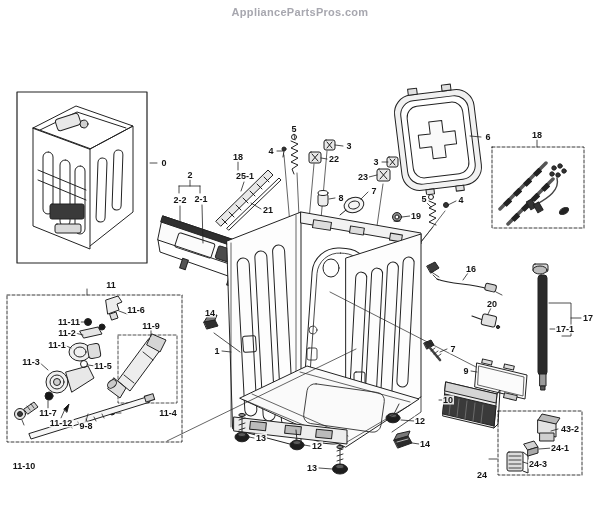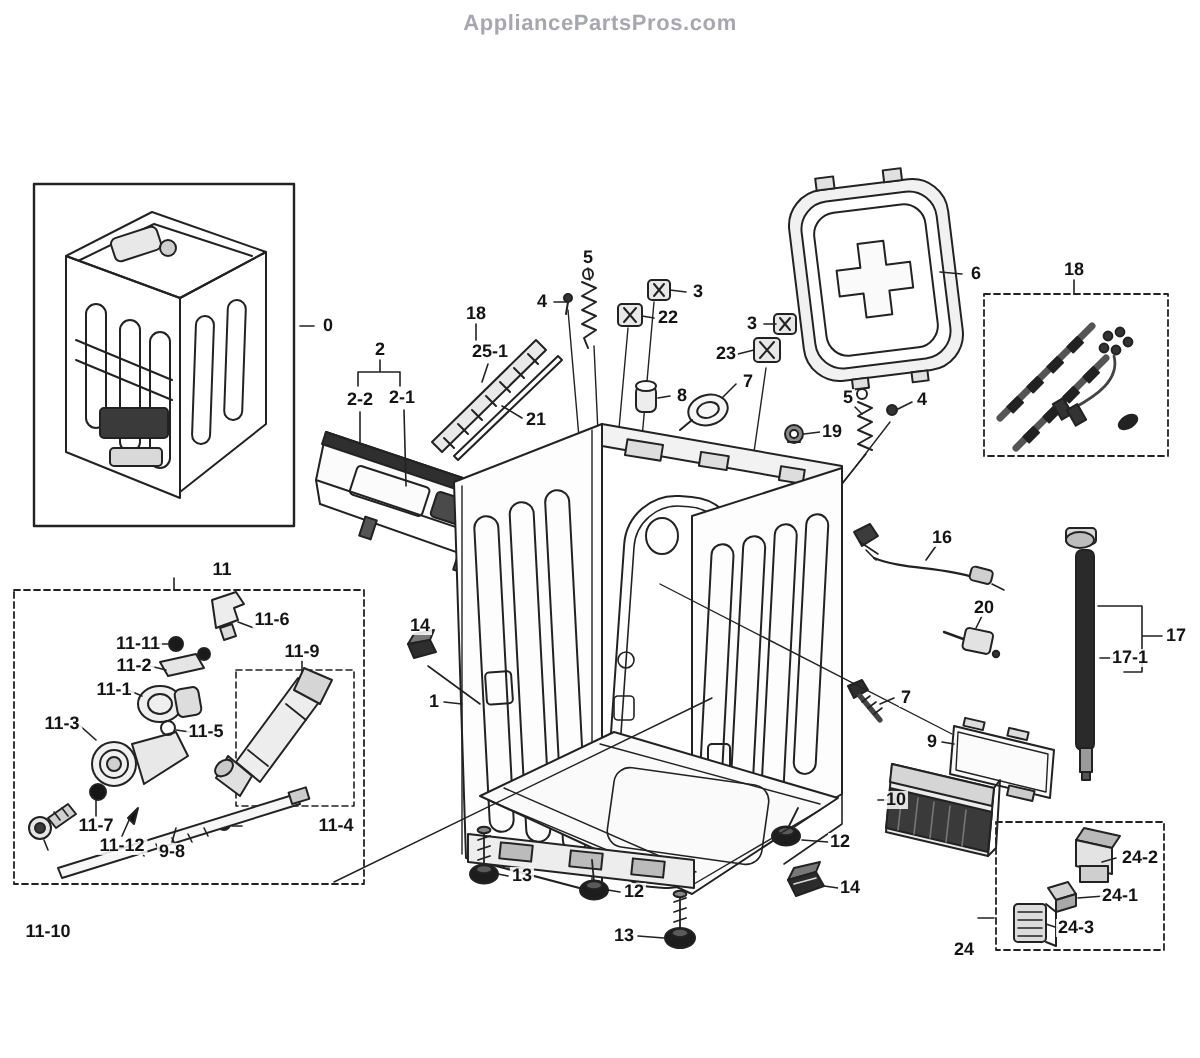--- a/index.html
+++ b/index.html
@@ -386,21 +386,21 @@
       <div class="callout" style="left: 471px; top: 269px;">16</div>
       <div class="callout" style="left: 492px; top: 304px;">20</div>
       <div class="callout" style="left: 588px; top: 318px;">17</div>
       <div class="callout" style="left: 565px; top: 329px;">17-1</div>
       <div class="callout" style="left: 453px; top: 349px;">7</div>
       <div class="callout" style="left: 466px; top: 371px;">9</div>
       <div class="callout" style="left: 448px; top: 400px;">10</div>
       <div class="callout" style="left: 420px; top: 421px;">12</div>
       <div class="callout" style="left: 425px; top: 444px;">14</div>
       <div class="callout" style="left: 482px; top: 459px; margin-top: 16px;">24</div>
-      <div class="callout" style="left: 570px; top: 429px;">24-2</div>
+      <div class="callout" style="left: 570px; top: 429px;">43-2</div>
       <div class="callout" style="left: 560px; top: 448px;">24-1</div>
       <div class="callout" style="left: 538px; top: 464px;">24-3</div>
       <div class="callout" style="left: 217px; top: 351px;">1</div>
       <div class="callout" style="left: 210px; top: 313px;">14</div>
       <div class="callout" style="left: 261px; top: 438px;">13</div>
       <div class="callout" style="left: 317px; top: 446px;">12</div>
       <div class="callout" style="left: 312px; top: 468px;">13</div>
       <div class="callout" style="left: 87px; top: 285px; margin-left: 24px;">11</div>
       <div class="callout" style="left: 136px; top: 310px;">11-6</div>
       <div class="callout" style="left: 69px; top: 322px;">11-11</div>

